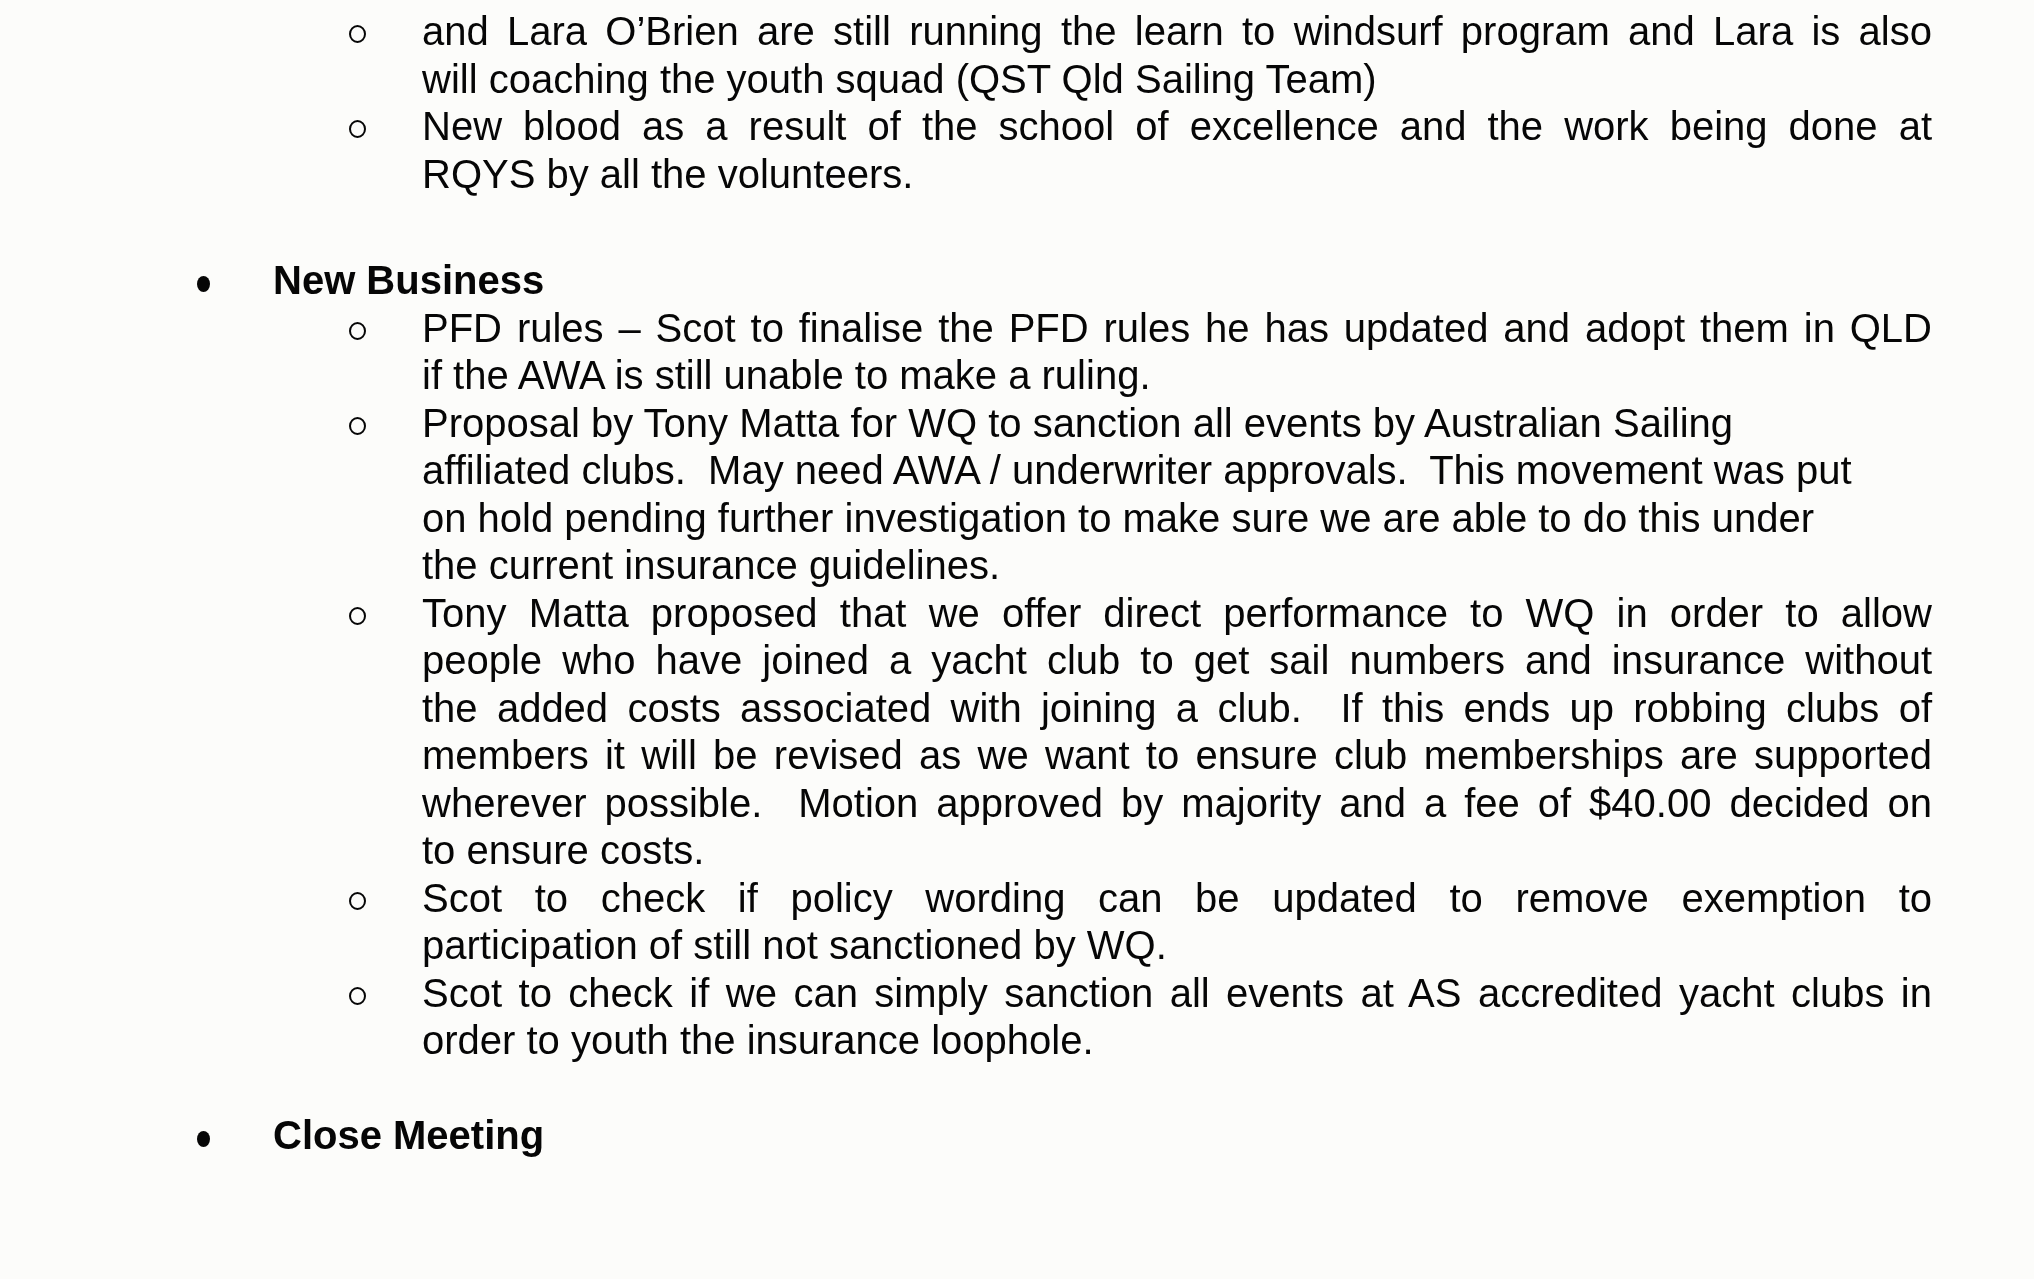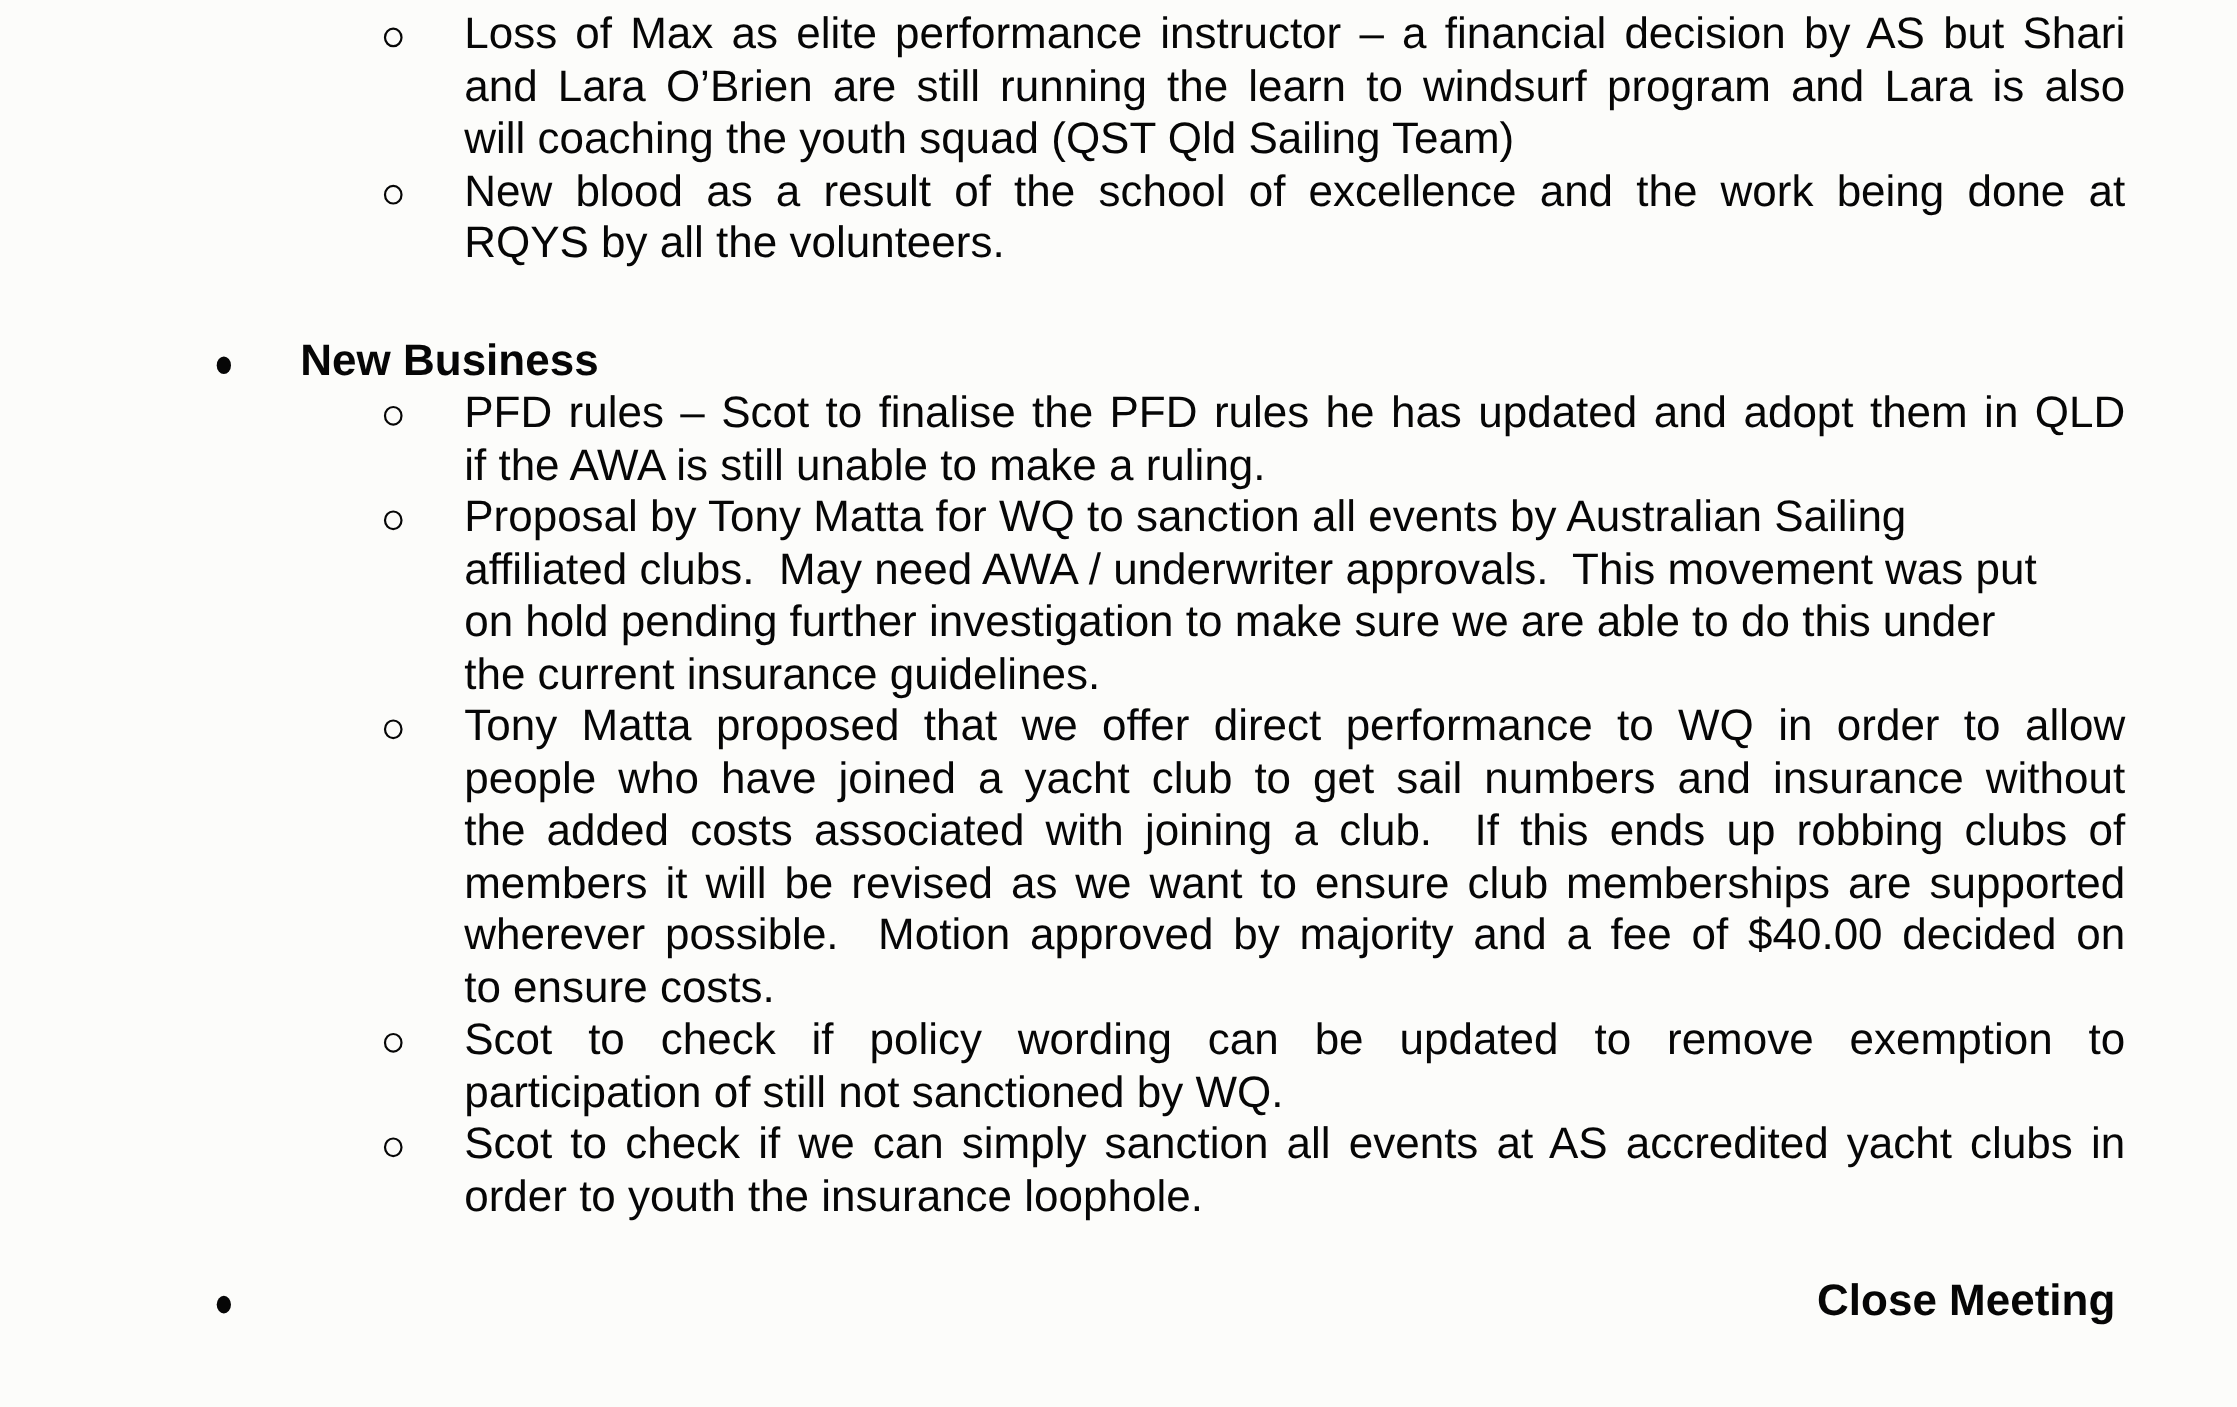--- a/index.html
+++ b/index.html
@@ -31,21 +31,21 @@
     width: 1510px;
   }
   .item.lvl1 {
     margin-left: 273px;
     width: 1650px;
     font-weight: bold;
   }
   
   .item.lvl1 { margin-top: 59px; }
   
-  .item.lvl1:last-child { margin-top: 47px; text-align: right; }
+  .item.lvl1:last-child { margin-top: 47px; }
 
   .marker {
     position: absolute;
     box-sizing: border-box;
   }
   .marker.circle {
     left: -73px;
     top: 17px;
     width: 17px;
     height: 18px;
@@ -69,21 +69,20 @@
     text-align-last: justify;
   }
 </style>
 </head>
 <body>
 
 <div class="page">
   <div class="content" id="list-root">
       <div class="item lvl2">
         <span class="marker circle"></span>
-        <div class="line j">Loss of Max as elite performance instructor – a financial decision by AS but Shari</div>
         <div class="line j">and Lara O’Brien are still running the learn to windsurf program and Lara is also</div>
         <div class="line">will coaching the youth squad (QST Qld Sailing Team)</div>
       </div>
       <div class="item lvl2">
         <span class="marker circle"></span>
         <div class="line j">New blood as a result of the school of excellence and the work being done at</div>
         <div class="line">RQYS by all the volunteers.</div>
       </div>
       <div class="item lvl1">
         <span class="marker disc"></span>

